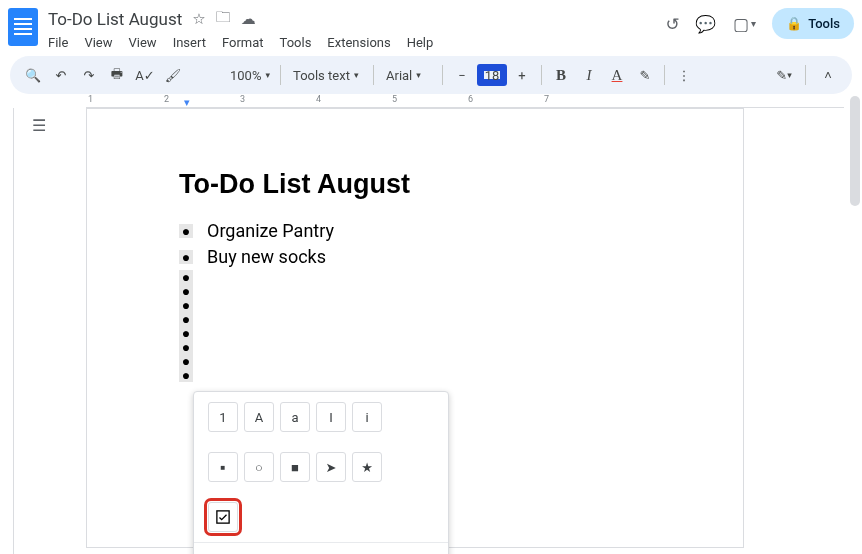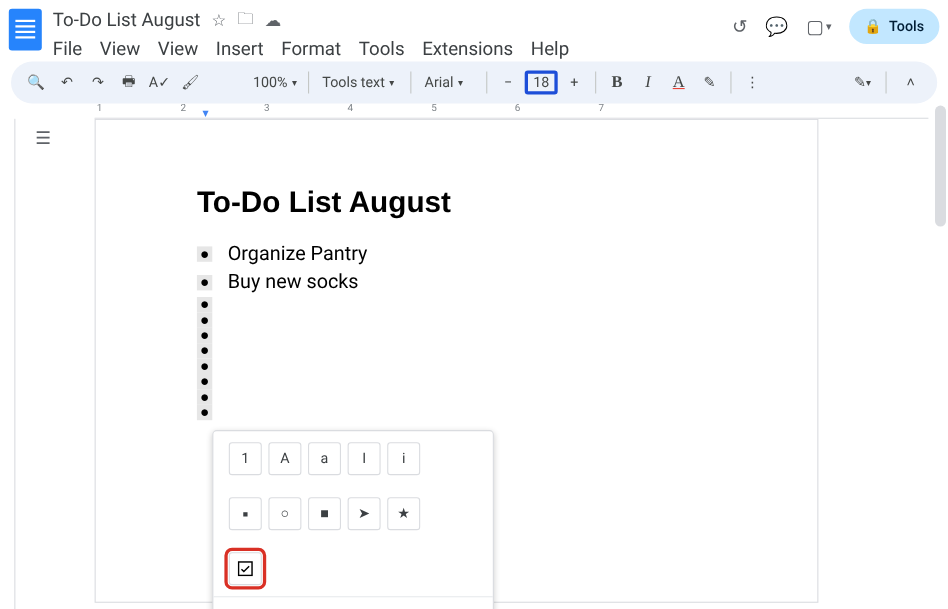--- a/index.html
+++ b/index.html
@@ -5,34 +5,34 @@
 * { margin:0; padding:0; box-sizing:border-box; font-family:"Google Sans",Roboto,Arial,sans-serif; }
 body { background:#fff; width:862px; height:554px; overflow:hidden; position:relative; }
 
 .titlebar { display:flex; align-items:flex-start; padding:6px 8px 0 8px; height:54px; }
 .docs-logo { width:30px; height:38px; background:#2684fc; border-radius:3px; margin-right:10px; margin-top:2px; position:relative; }
 .docs-logo::after { content:""; position:absolute; left:6px; right:6px; top:10px; height:2px; background:#fff; box-shadow:0 5px 0 #fff,0 10px 0 #fff,0 15px 0 #fff; }
 .title-area { flex:1; }
 .title-row { display:flex; align-items:center; gap:10px; }
 .doc-title { font-size:17px; color:#3c4043; }
 .title-icon { color:#5f6368; font-size:15px; }
-.menubar { display:flex; gap:16px; margin-top:4px; font-size:17px; color:#3c4043; }
+.menubar { display:flex; gap:16px; margin-top:4px; font-size:13px; color:#3c4043; }
 .right-actions { display:flex; align-items:center; gap:16px; margin-top:2px; }
 .right-icon { color:#5f6368; font-size:17px; }
 .meet { display:flex; align-items:center; gap:2px; }
 .share-btn { background:#c2e7ff; border-radius:18px; padding:8px 14px; display:flex; align-items:center; gap:6px; font-size:13px; color:#001d35; font-weight:500; }
 
 .toolbar { height:38px; margin:2px 10px 0 10px; background:#edf2fa; border-radius:20px; display:flex; align-items:center; padding:0 10px; gap:2px; font-size:13px; color:#444746; }
 .tb-btn { width:26px; height:26px; display:flex; align-items:center; justify-content:center; border-radius:4px; }
 .tb-sep { width:1px; height:20px; background:#c4c7c5; margin:0 4px; }
 .tb-drop { display:flex; align-items:center; gap:4px; padding:0 6px; }
 .zoom { width:50px;margin-left:36px; }
 .style-sel { width:80px; }
 .font-sel { width:56px; }
-.size-box { border:3px solid #1d4ed8; border-radius:3px; width:30px; height:22px; display:flex; align-items:center; justify-content:center; font-size:13px; }
+.size-box { border:7px solid #1d4ed8; border-radius:3px; width:30px; height:22px; display:flex; align-items:center; justify-content:center; font-size:13px; }
 .bold-b { font-weight:700; font-family:serif; font-size:15px; }
 .italic-i { font-style:italic; font-family:serif; font-size:15px; }
 .underline-a { text-decoration:underline; text-decoration-color:#e84235; font-family:serif; font-size:15px; }
 .tb-right { margin-left:auto; display:flex; align-items:center; gap:4px; }
 .chevup { width:28px; height:28px; border-radius:14px; display:flex; align-items:center; justify-content:center; }
 
 .workspace { position:relative; height:calc(554px - 54px - 40px); display:flex; }
 .outline-btn { position:absolute; left:32px; top:22px; color:#5f6368; }
 .h-ruler { position:absolute; left:86px; right:18px; top:0; height:14px; font-size:9px; color:#80868b; border-bottom:1px solid #dadce0; display:flex; padding-left:2px; }
 .h-ruler span { flex:0 0 76px; }

